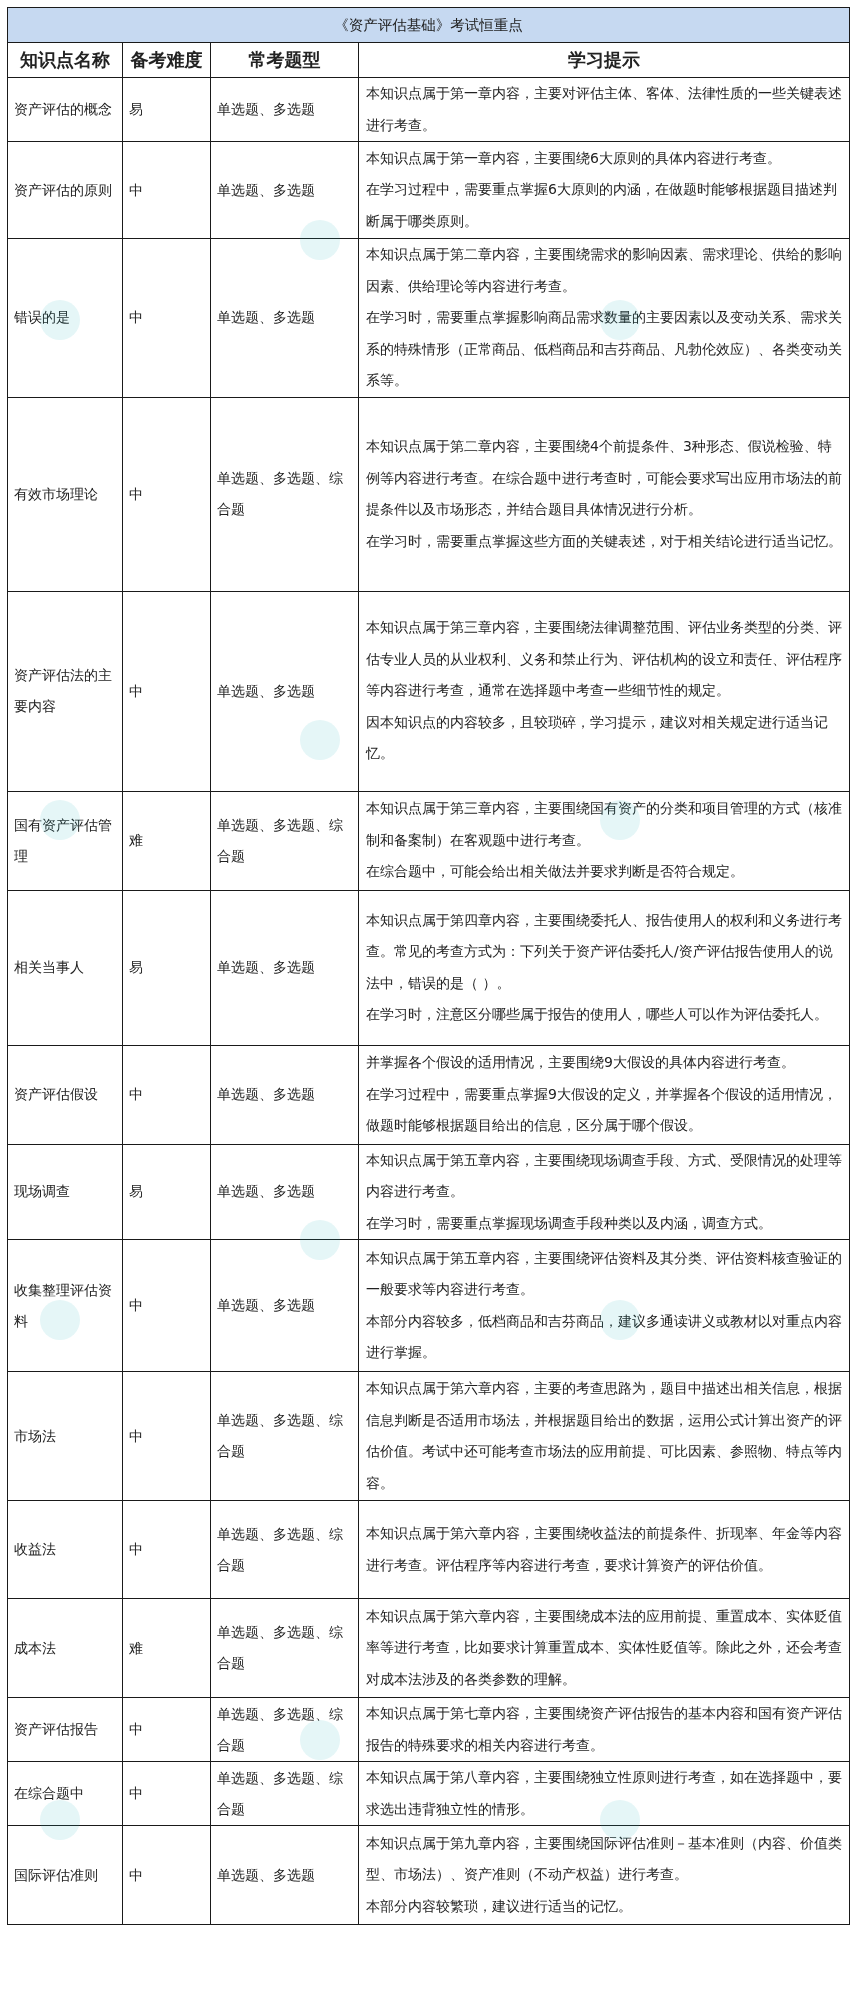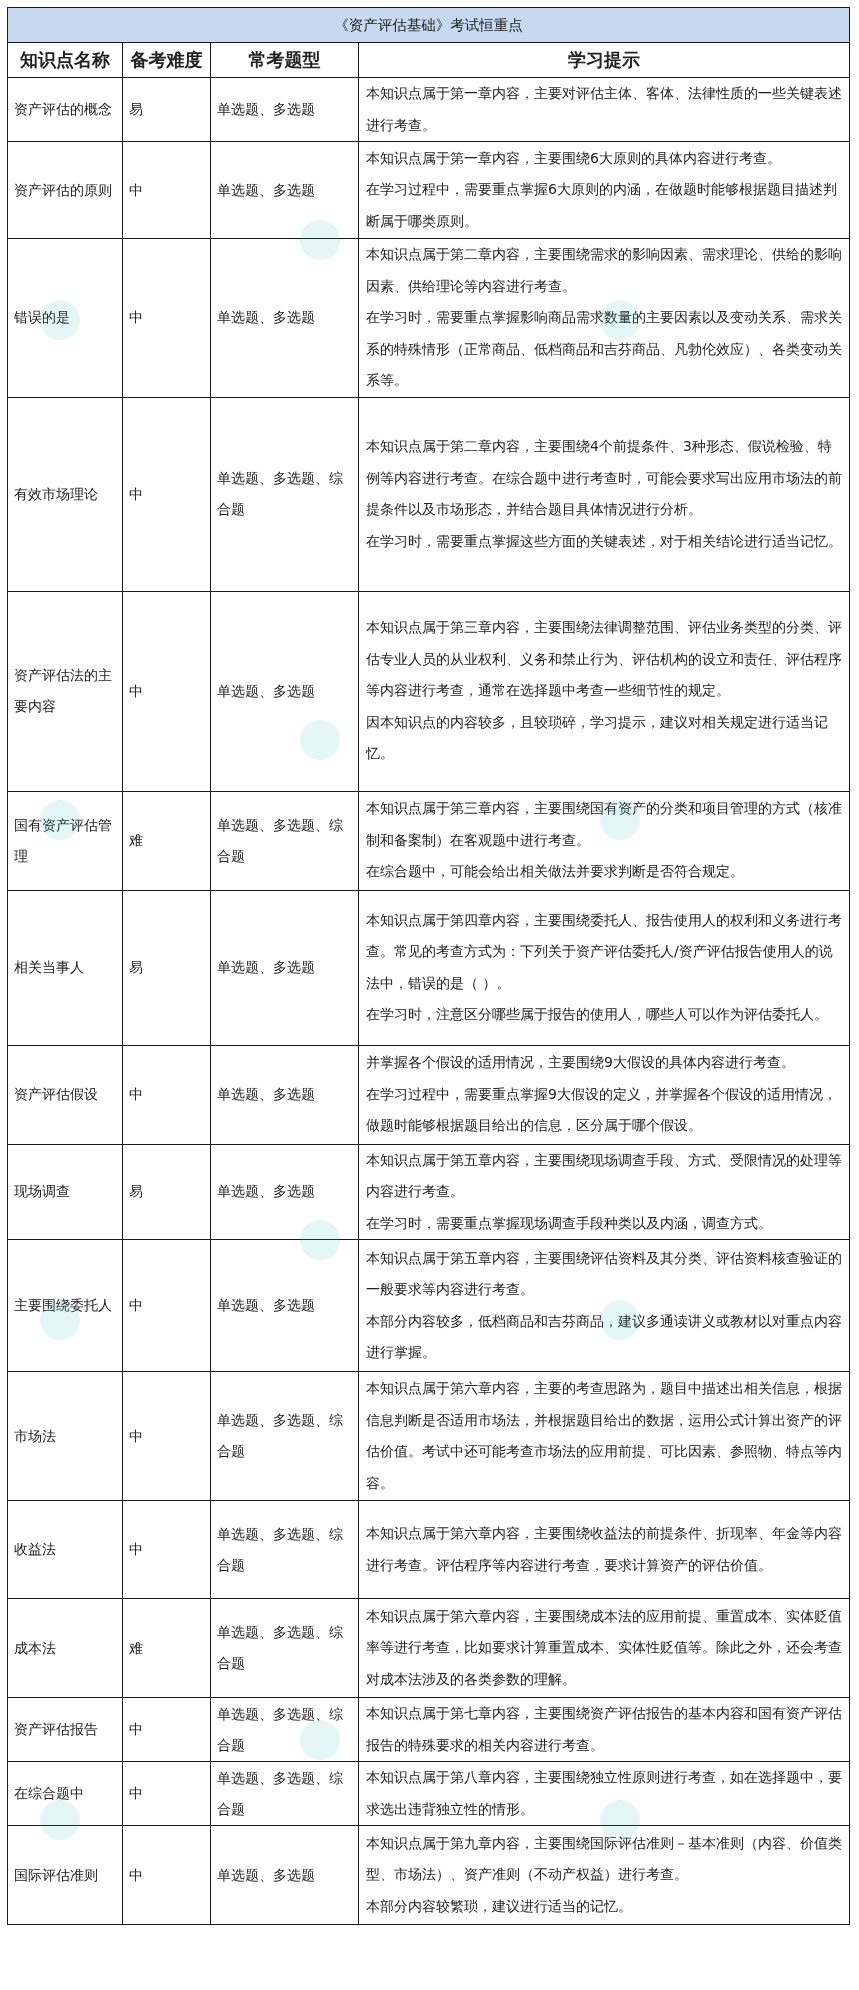--- a/index.html
+++ b/index.html
@@ -113,21 +113,21 @@
         <tr style="height: 90px;">
           <td class="c-name">现场调查</td>
           <td class="c-diff">易</td>
           <td class="c-type">单选题、多选题</td>
           <td class="c-tips">
             <span class="tip-para">本知识点属于第五章内容，主要围绕现场调查手段、方式、受限情况的处理等内容进行考查。</span>
             <span class="tip-para">在学习时，需要重点掌握现场调查手段种类以及内涵，调查方式。</span>
           </td>
         </tr>
         <tr style="height: 132px;">
-          <td class="c-name">主要围绕委托人</td>
+          <td class="c-name">收集整理评估资料</td>
           <td class="c-diff">中</td>
           <td class="c-type">单选题、多选题</td>
           <td class="c-tips">
             <span class="tip-para">本知识点属于第五章内容，主要围绕评估资料及其分类、评估资料核查验证的一般要求等内容进行考查。</span>
             <span class="tip-para">本部分内容较多，低档商品和吉芬商品，建议多通读讲义或教材以对重点内容进行掌握。</span>
           </td>
         </tr>
         <tr style="height: 129px;">
           <td class="c-name">市场法</td>
           <td class="c-diff">中</td>

